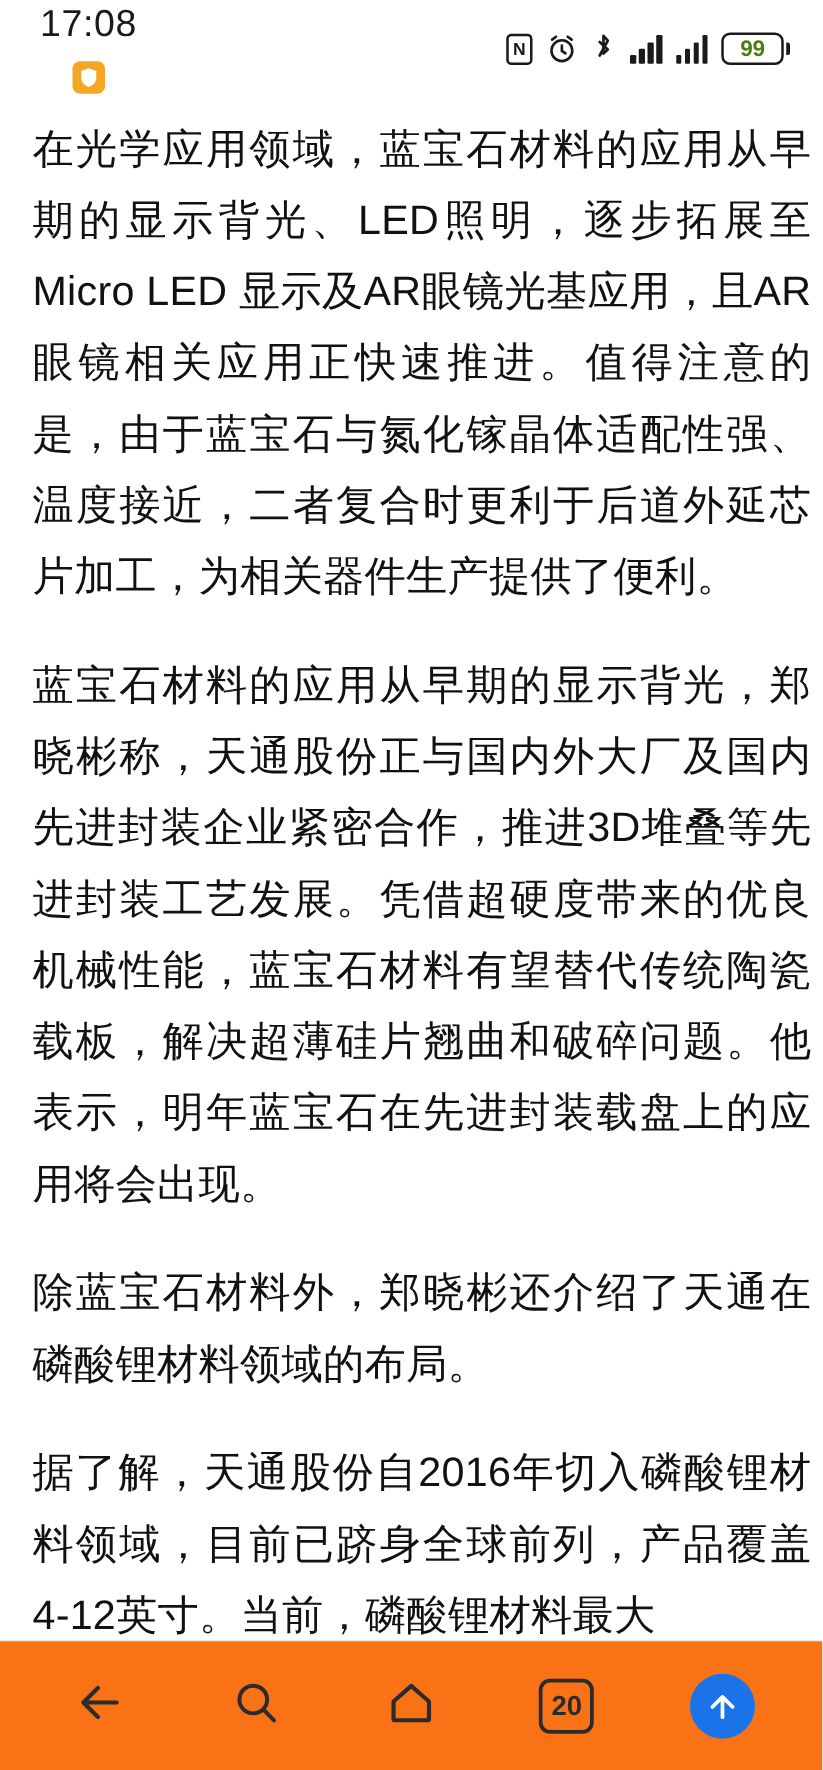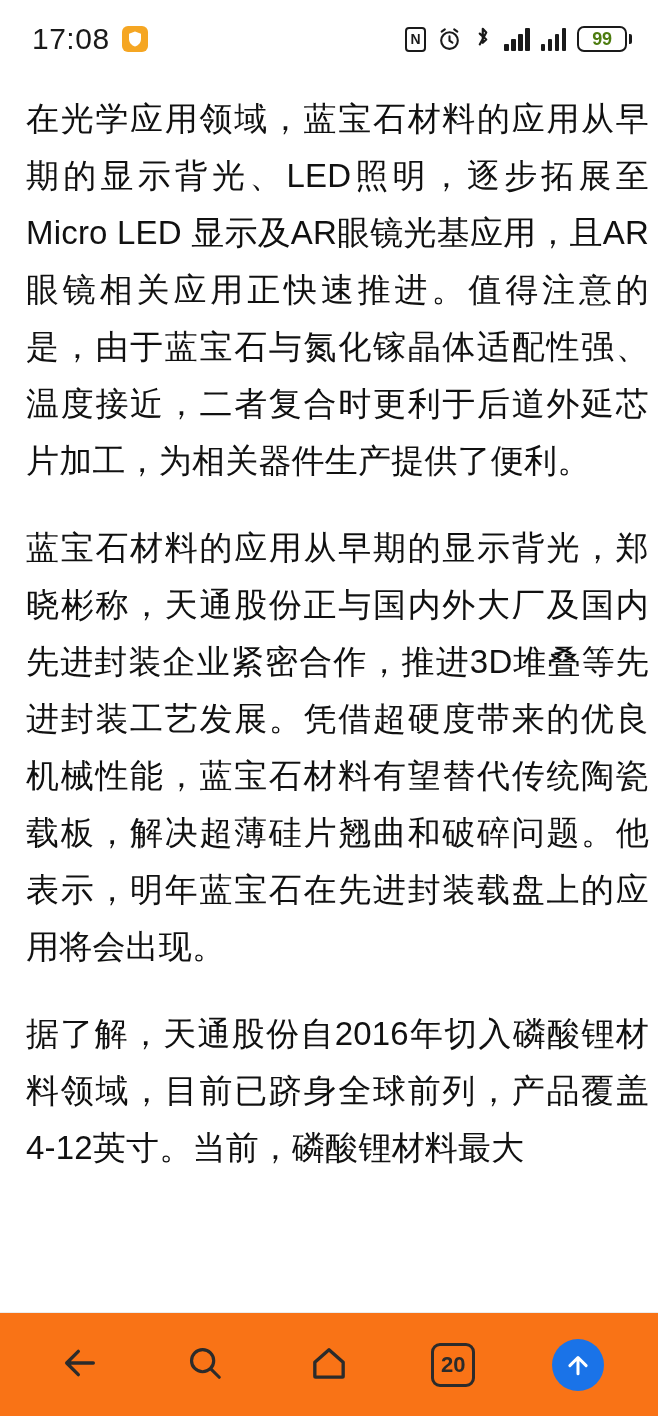--- a/index.html
+++ b/index.html
@@ -25,20 +25,21 @@
     flex: 0 0 78px;
     display: flex;
     align-items: center;
     justify-content: space-between;
     padding: 0 26px 0 32px;
   }
   .status-left {
     display: flex;
     align-items: center;
     gap: 12px;
+    flex-direction: column;
   }
   .clock {
     font-size: 30px;
     color: #1a1a1a;
     letter-spacing: 0.5px;
     font-family: "Liberation Sans", sans-serif;
   }
   .app-badge {
     width: 26px;
     height: 26px;
@@ -181,20 +182,21 @@
       <div class="battery">
         <div class="battery-body">99</div>
         <div class="battery-cap"></div>
       </div>
     </div>
   </div>
 
   <div class="content">
     <p class="para">在光学应用领域，蓝宝石材料的应用从早期的显示背光、LED照明，逐步拓展至Micro LED 显示及AR眼镜光基应用，且AR眼镜相关应用正快速推进。值得注意的是，由于蓝宝石与氮化镓晶体适配性强、温度接近，二者复合时更利于后道外延芯片加工，为相关器件生产提供了便利。</p>
     <p class="para">蓝宝石材料的应用从早期的显示背光，郑晓彬称，天通股份正与国内外大厂及国内先进封装企业紧密合作，推进3D堆叠等先进封装工艺发展。凭借超硬度带来的优良机械性能，蓝宝石材料有望替代传统陶瓷载板，解决超薄硅片翘曲和破碎问题。他表示，明年蓝宝石在先进封装载盘上的应用将会出现。</p>
+    <p class="para">除蓝宝石材料外，郑晓彬还介绍了天通在磷酸锂材料领域的布局。</p>
     <p class="para">据了解，天通股份自2016年切入磷酸锂材料领域，目前已跻身全球前列，产品覆盖4-12英寸。当前，磷酸锂材料最大</p>
   </div>
 
   <div class="navbar">
 
     <div class="nav-item">
       <span>
         <svg width="40" height="40" viewBox="0 0 24 24">
           <path d="M20 12H4M11 5l-7 7 7 7" fill="none" stroke="#2b2b2b" stroke-width="2" stroke-linecap="round" stroke-linejoin="round"></path>
         </svg>

